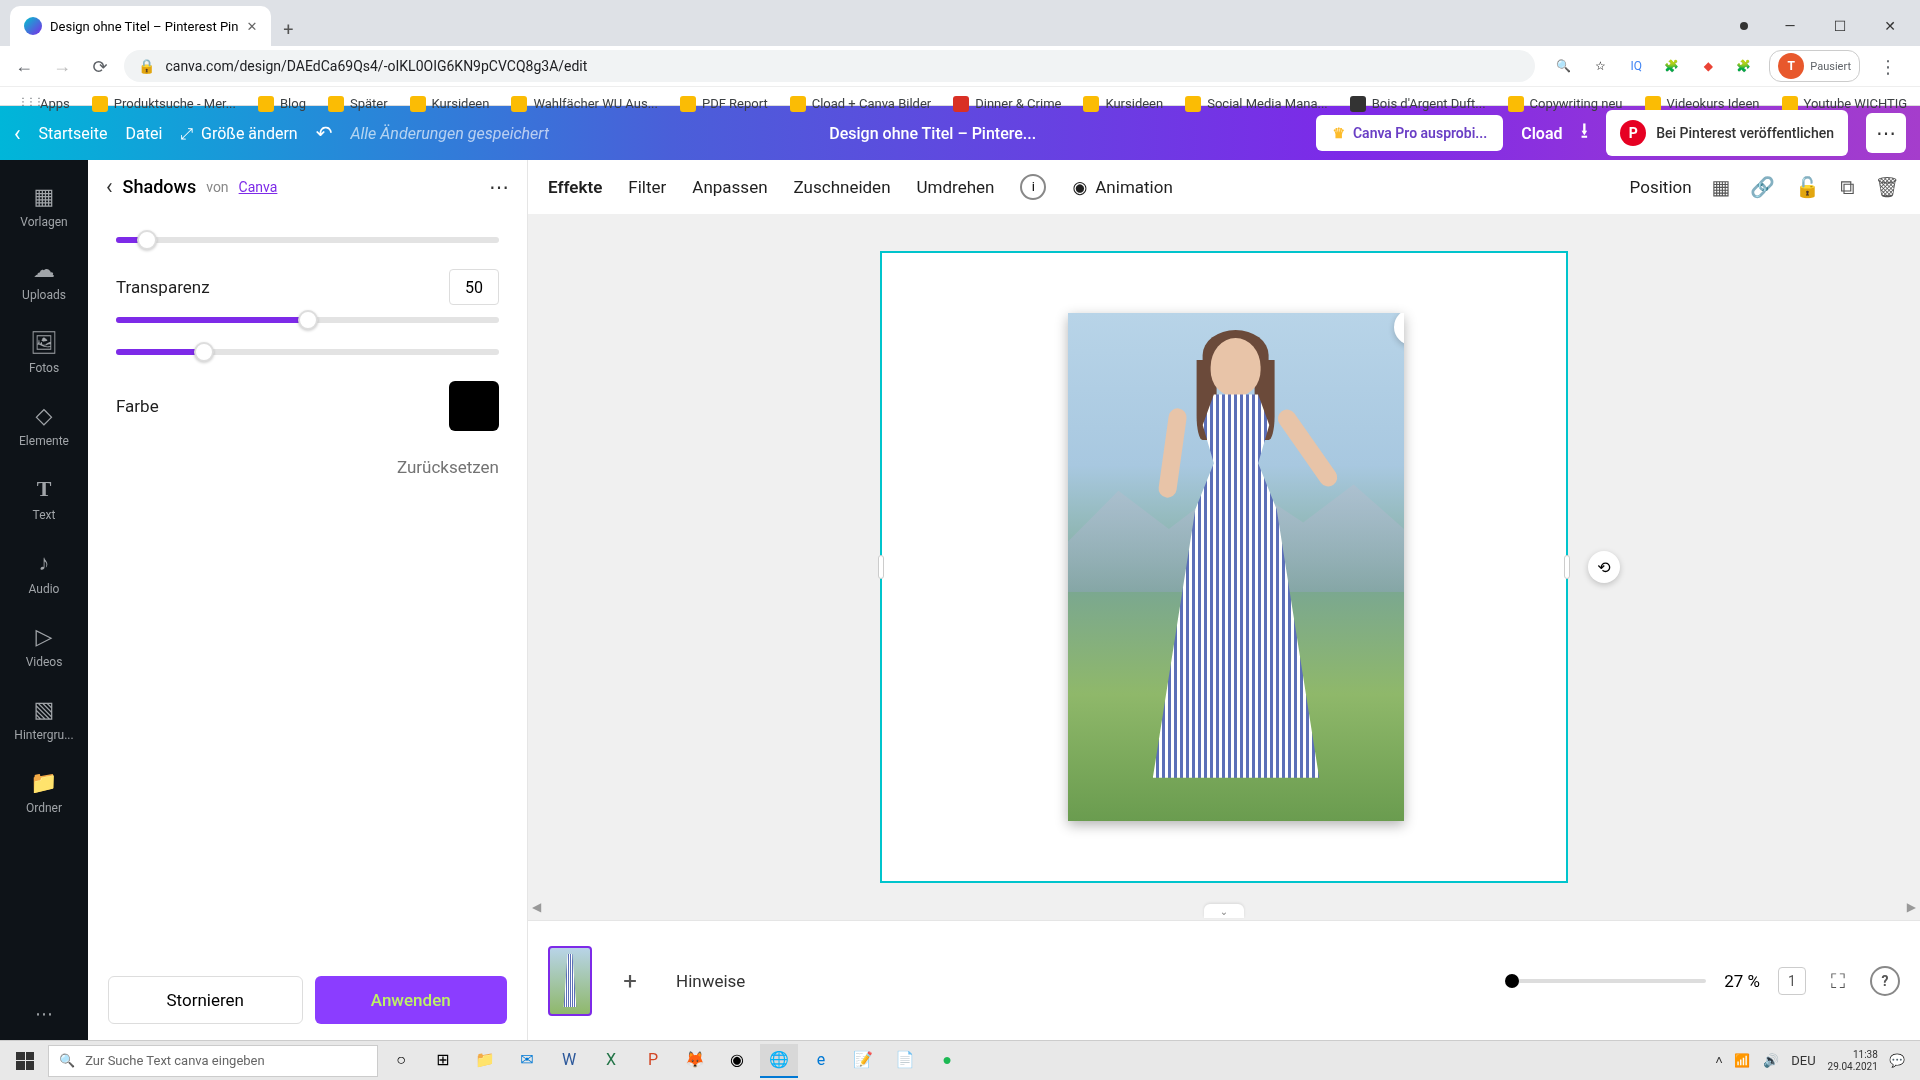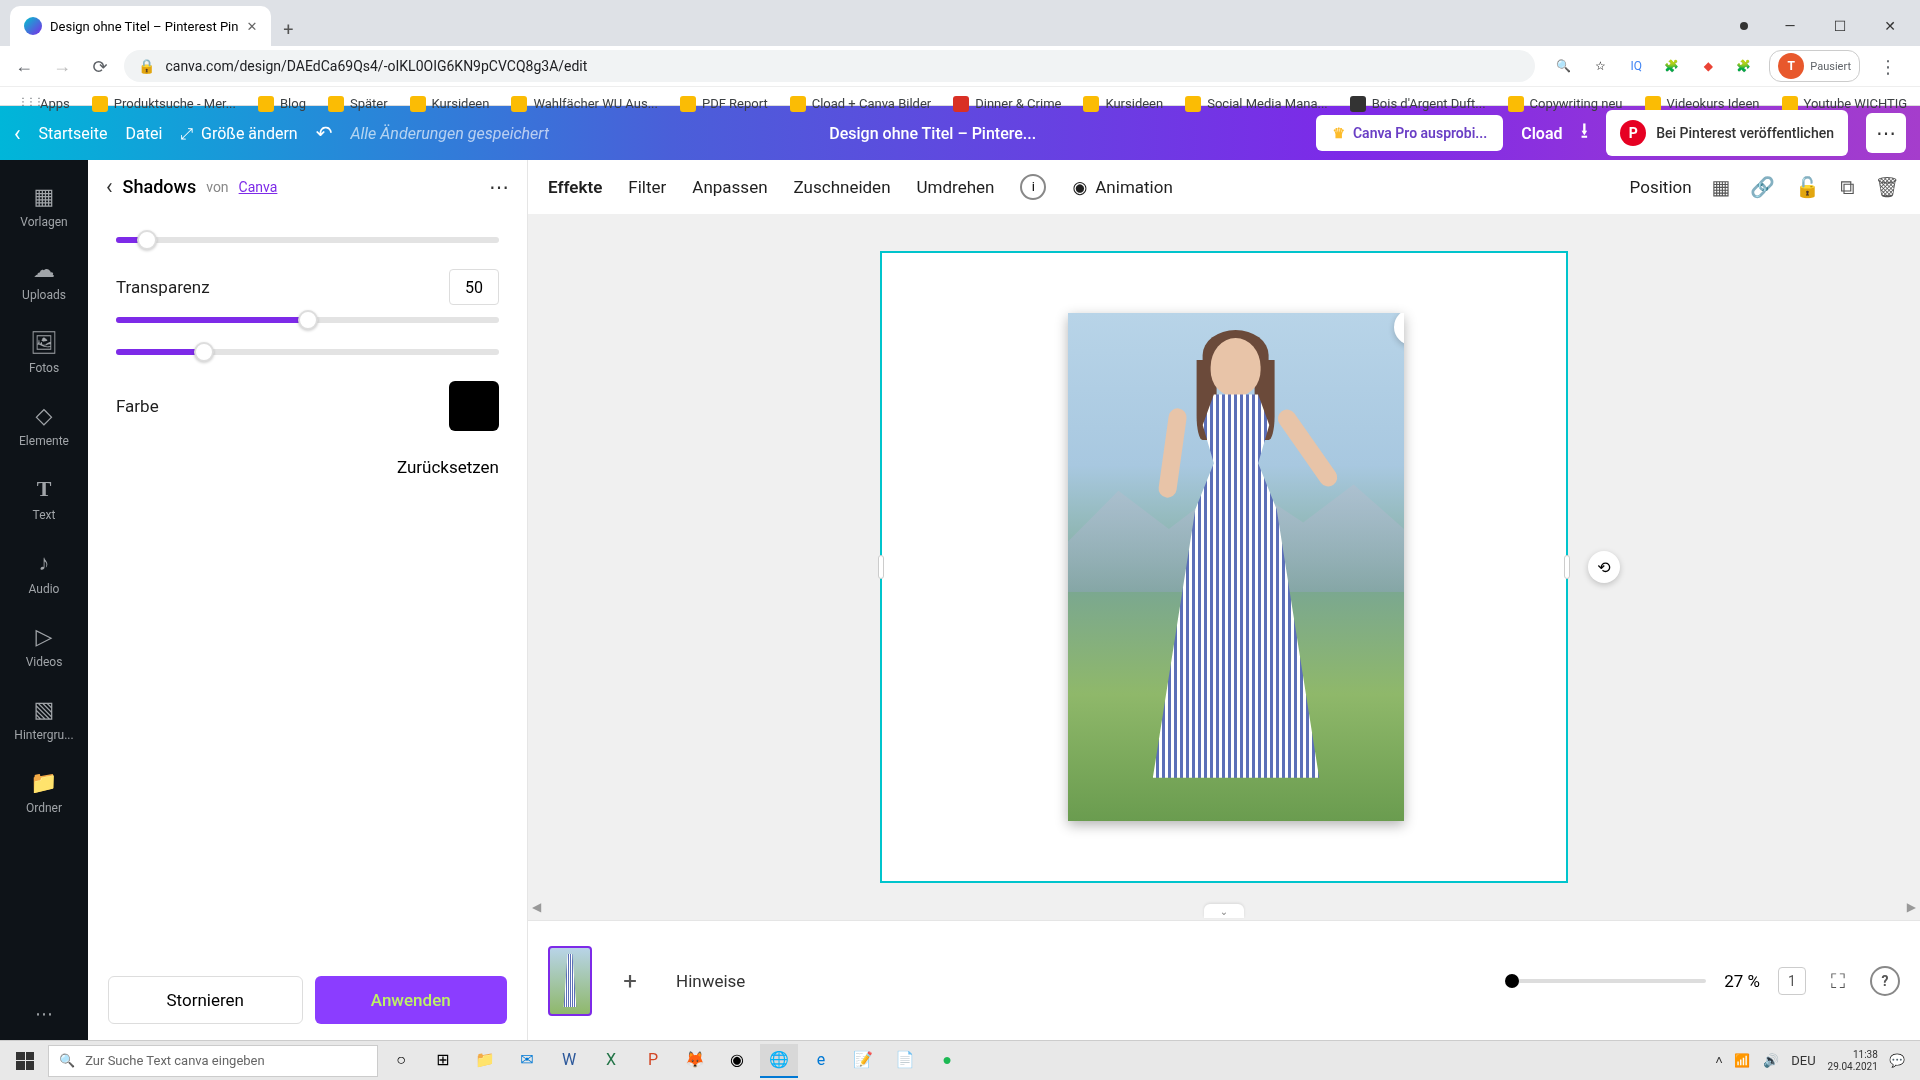--- a/index.html
+++ b/index.html
@@ -61,21 +61,21 @@
 
 .panel-body { padding: 24px 28px; flex: 1; overflow-y: auto; }
 .control { margin-bottom: 26px; }
 .control-row { display: flex; align-items: center; justify-content: space-between; margin-bottom: 12px; }
 .control-label { font-size: 17px; color: #1f1f1f; }
 .control-value { width: 50px; height: 36px; border: 1px solid #ddd; border-radius: 4px; text-align: center; font-size: 16px; display: flex; align-items: center; justify-content: center; }
 .slider { height: 6px; background: #e3e3e3; border-radius: 3px; position: relative; }
 .slider-fill { height: 100%; background: #7d2ae8; border-radius: 3px; position: absolute; left: 0; }
 .slider-thumb { width: 20px; height: 20px; border-radius: 50%; background: #fff; border: 2px solid #ddd; box-shadow: 0 1px 3px rgba(0,0,0,0.2); position: absolute; top: 50%; transform: translate(-50%, -50%); }
 .color-swatch { width: 50px; height: 50px; border-radius: 6px; background: #000; cursor: pointer; }
-.reset-link { text-align: right; color: #000000; font-size: 17px; cursor: pointer; margin-top: 10px; }
+.reset-link { text-align: right; color: #737373; font-size: 17px; cursor: pointer; margin-top: 10px; }
 
 .panel-footer { padding: 16px 20px; display: flex; gap: 12px; align-items: center; }
 .btn-secondary { flex: 1; height: 48px; border: 1px solid #ddd; border-radius: 6px; background: #fff; font-size: 17px; cursor: pointer; }
 .btn-primary { flex: 1; height: 48px; border: none; border-radius: 6px; background: #8b3dff; color: #bef264; font-size: 17px; font-weight: 500; cursor: pointer; }
 
 .canvas-area { flex: 1; display: flex; flex-direction: column; background: #fff; position: relative; }
 .toolbar { height: 54px; display: flex; align-items: center; padding: 0 20px; gap: 26px; font-size: 17px; border-bottom: 1px solid transparent; }
 .toolbar .tb-item { cursor: pointer; color: #1f1f1f; }
 .toolbar .tb-item.active { font-weight: 600; }
 .tb-icon { width: 26px; height: 26px; display: flex; align-items: center; justify-content: center; border: 2px solid #888; border-radius: 50%; font-size: 13px; }

